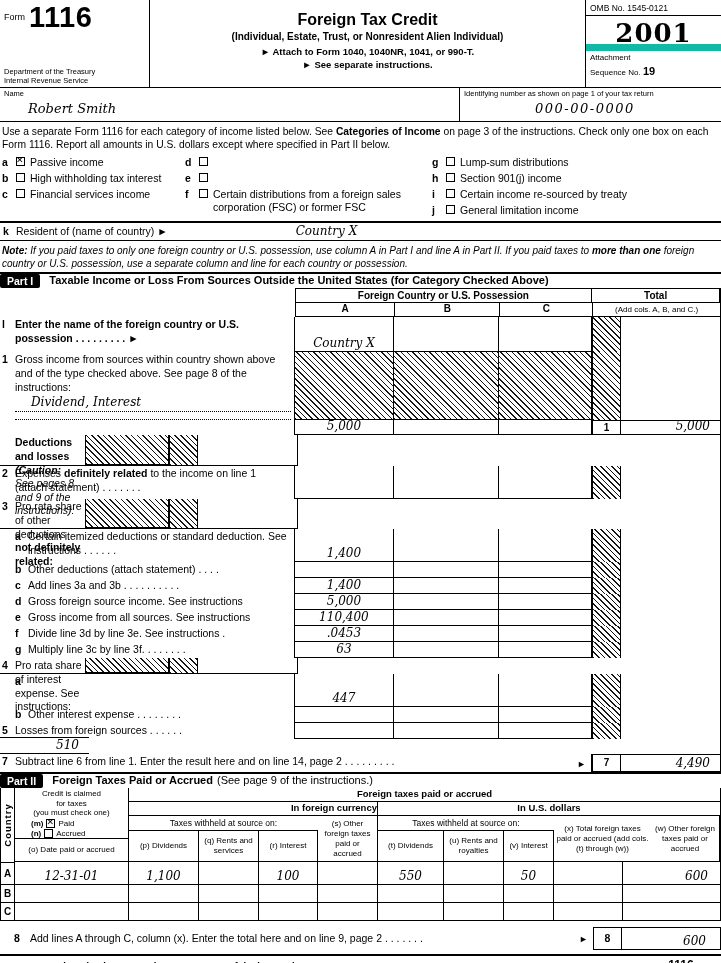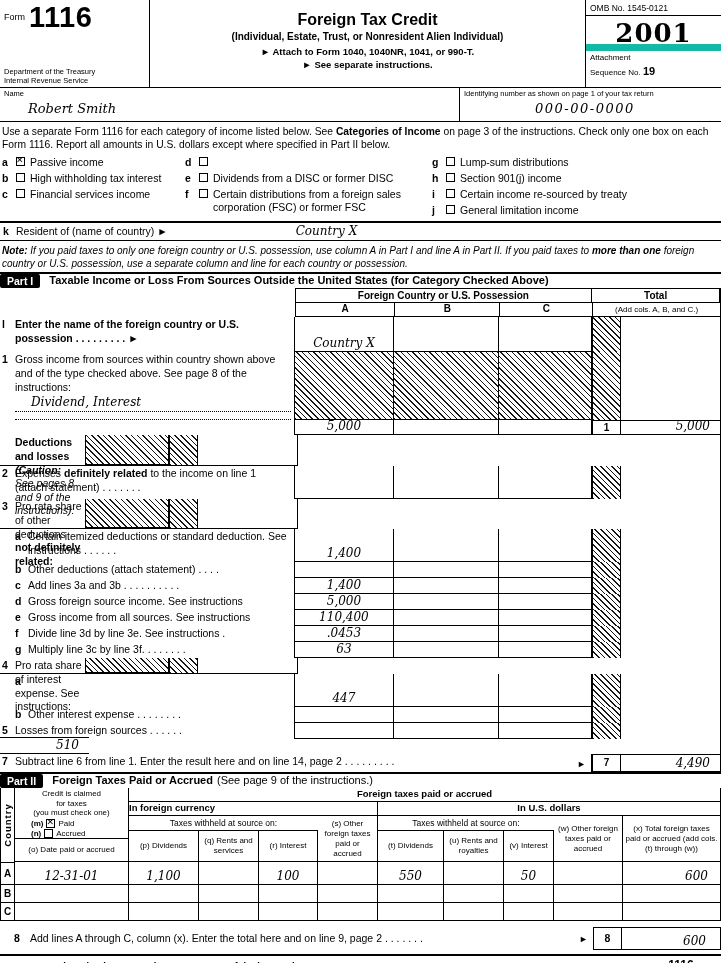--- a/index.html
+++ b/index.html
@@ -100,21 +100,21 @@
   .p2-letter{font-weight:bold;text-align:center;font-size:10px;display:flex;align-items:center;justify-content:center;}
   .p2-main{flex:1;display:flex;flex-direction:column;}
   .p2-hdr{height:74px;display:flex;border-bottom:1px solid #000;}
   .p2-credit{width:114px;border-right:1px solid #000;display:flex;flex-direction:column;font-size:8px;text-align:center;flex:none;}
   .p2-credit-txt{height:50px;line-height:1.18;padding-top:1px;}
   .p2-mn{display:flex;align-items:center;gap:3px;padding-left:16px;margin-top:1px;}
   .p2-o-hdr{flex:1;border-top:1px solid #000;font-size:8px;display:flex;align-items:center;justify-content:center;text-align:center;line-height:1.25;}
   .p2-right{flex:1;display:flex;flex-direction:column;}
   .p2-r1{height:14px;text-align:center;font-weight:bold;font-size:9.5px;border-bottom:1px solid #000;}
   .p2-r2{height:14px;display:flex;border-bottom:1px solid #000;}
-  .p2-fc{width:249px;border-right:1px solid #000;text-align:left;font-weight:bold;font-size:9.5px;flex:none;}
+  .p2-fc{width:249px;border-right:1px solid #000;text-align:right;font-weight:bold;font-size:9.5px;flex:none;}
   .p2-us{flex:1;text-align:center;font-weight:bold;font-size:9.5px;}
   .p2-r3{flex:1;display:flex;}
   .p2-wh-grp{display:flex;flex-direction:column;border-right:0;flex:none;}
   .p2-wh-label{height:15px;font-size:8.5px;text-align:center;border-bottom:1px solid #000;padding-top:2px;}
   .p2-wh-cols{flex:1;display:flex;}
   .p2-colhd{border-right:1px solid #000;font-size:8px;text-align:center;display:flex;align-items:center;justify-content:center;padding:0 2px;line-height:1.25;}
   .p2-colhd.x{border-right:none;}
   .p2-row{display:flex;}
   .p2-row + .p2-row{border-top:1px solid #000;}
   .p2-cell{border-right:1px solid #000;display:flex;align-items:flex-end;justify-content:center;overflow:hidden;}
@@ -198,21 +198,20 @@
         </div>
       </div>
       <div class="cat-col cat-col-1">
         <div class="cat-item">
           <span class="cat-letter">d</span>
           <span class="cb"></span>
         </div>
         <div class="cat-item">
           <span class="cat-letter">e</span>
           <span class="cb"></span>
-          <span class="cat-label">Dividends from a DISC or former DISC</span>
         </div>
         <div class="cat-item">
           <span class="cat-letter">f</span>
           <span class="cb"></span>
           <span class="cat-label">Certain distributions from a foreign sales corporation (FSC) or former FSC</span>
         </div>
       </div>
       <div class="cat-col cat-col-2">
         <div class="cat-item">
           <span class="cat-letter">g</span>
@@ -540,22 +539,22 @@
             </div>
             <div class="p2-colhd" style="width:60px">(s) Other foreign taxes paid or accrued</div>
             <div class="p2-wh-grp" style="width:176px">
               <div class="p2-wh-label">Taxes withheld at source on:</div>
               <div class="p2-wh-cols">
                 <div class="p2-colhd" style="width:66px">(t) Dividends</div>
                 <div class="p2-colhd" style="width:60px">(u) Rents and royalties</div>
                 <div class="p2-colhd" style="width:50px">(v) Interest</div>
               </div>
             </div>
+            <div class="p2-colhd x" style="flex:1">(x) Total foreign taxes paid or accrued (add cols. (t) through (w))</div>
             <div class="p2-colhd" style="width:69px">(w) Other foreign taxes paid or accrued</div>
-            <div class="p2-colhd x" style="flex:1">(x) Total foreign taxes paid or accrued (add cols. (t) through (w))</div>
           </div>
         </div>
       </div>
       <div>
           <div class="p2-row" style="height: 22px;">
             <div class="p2-cell" style="width: 114px;">
               <span class="script">12-31-01</span>
             </div>
             <div class="p2-cell" style="width: 70px;">
               <span class="script">1,100</span>

